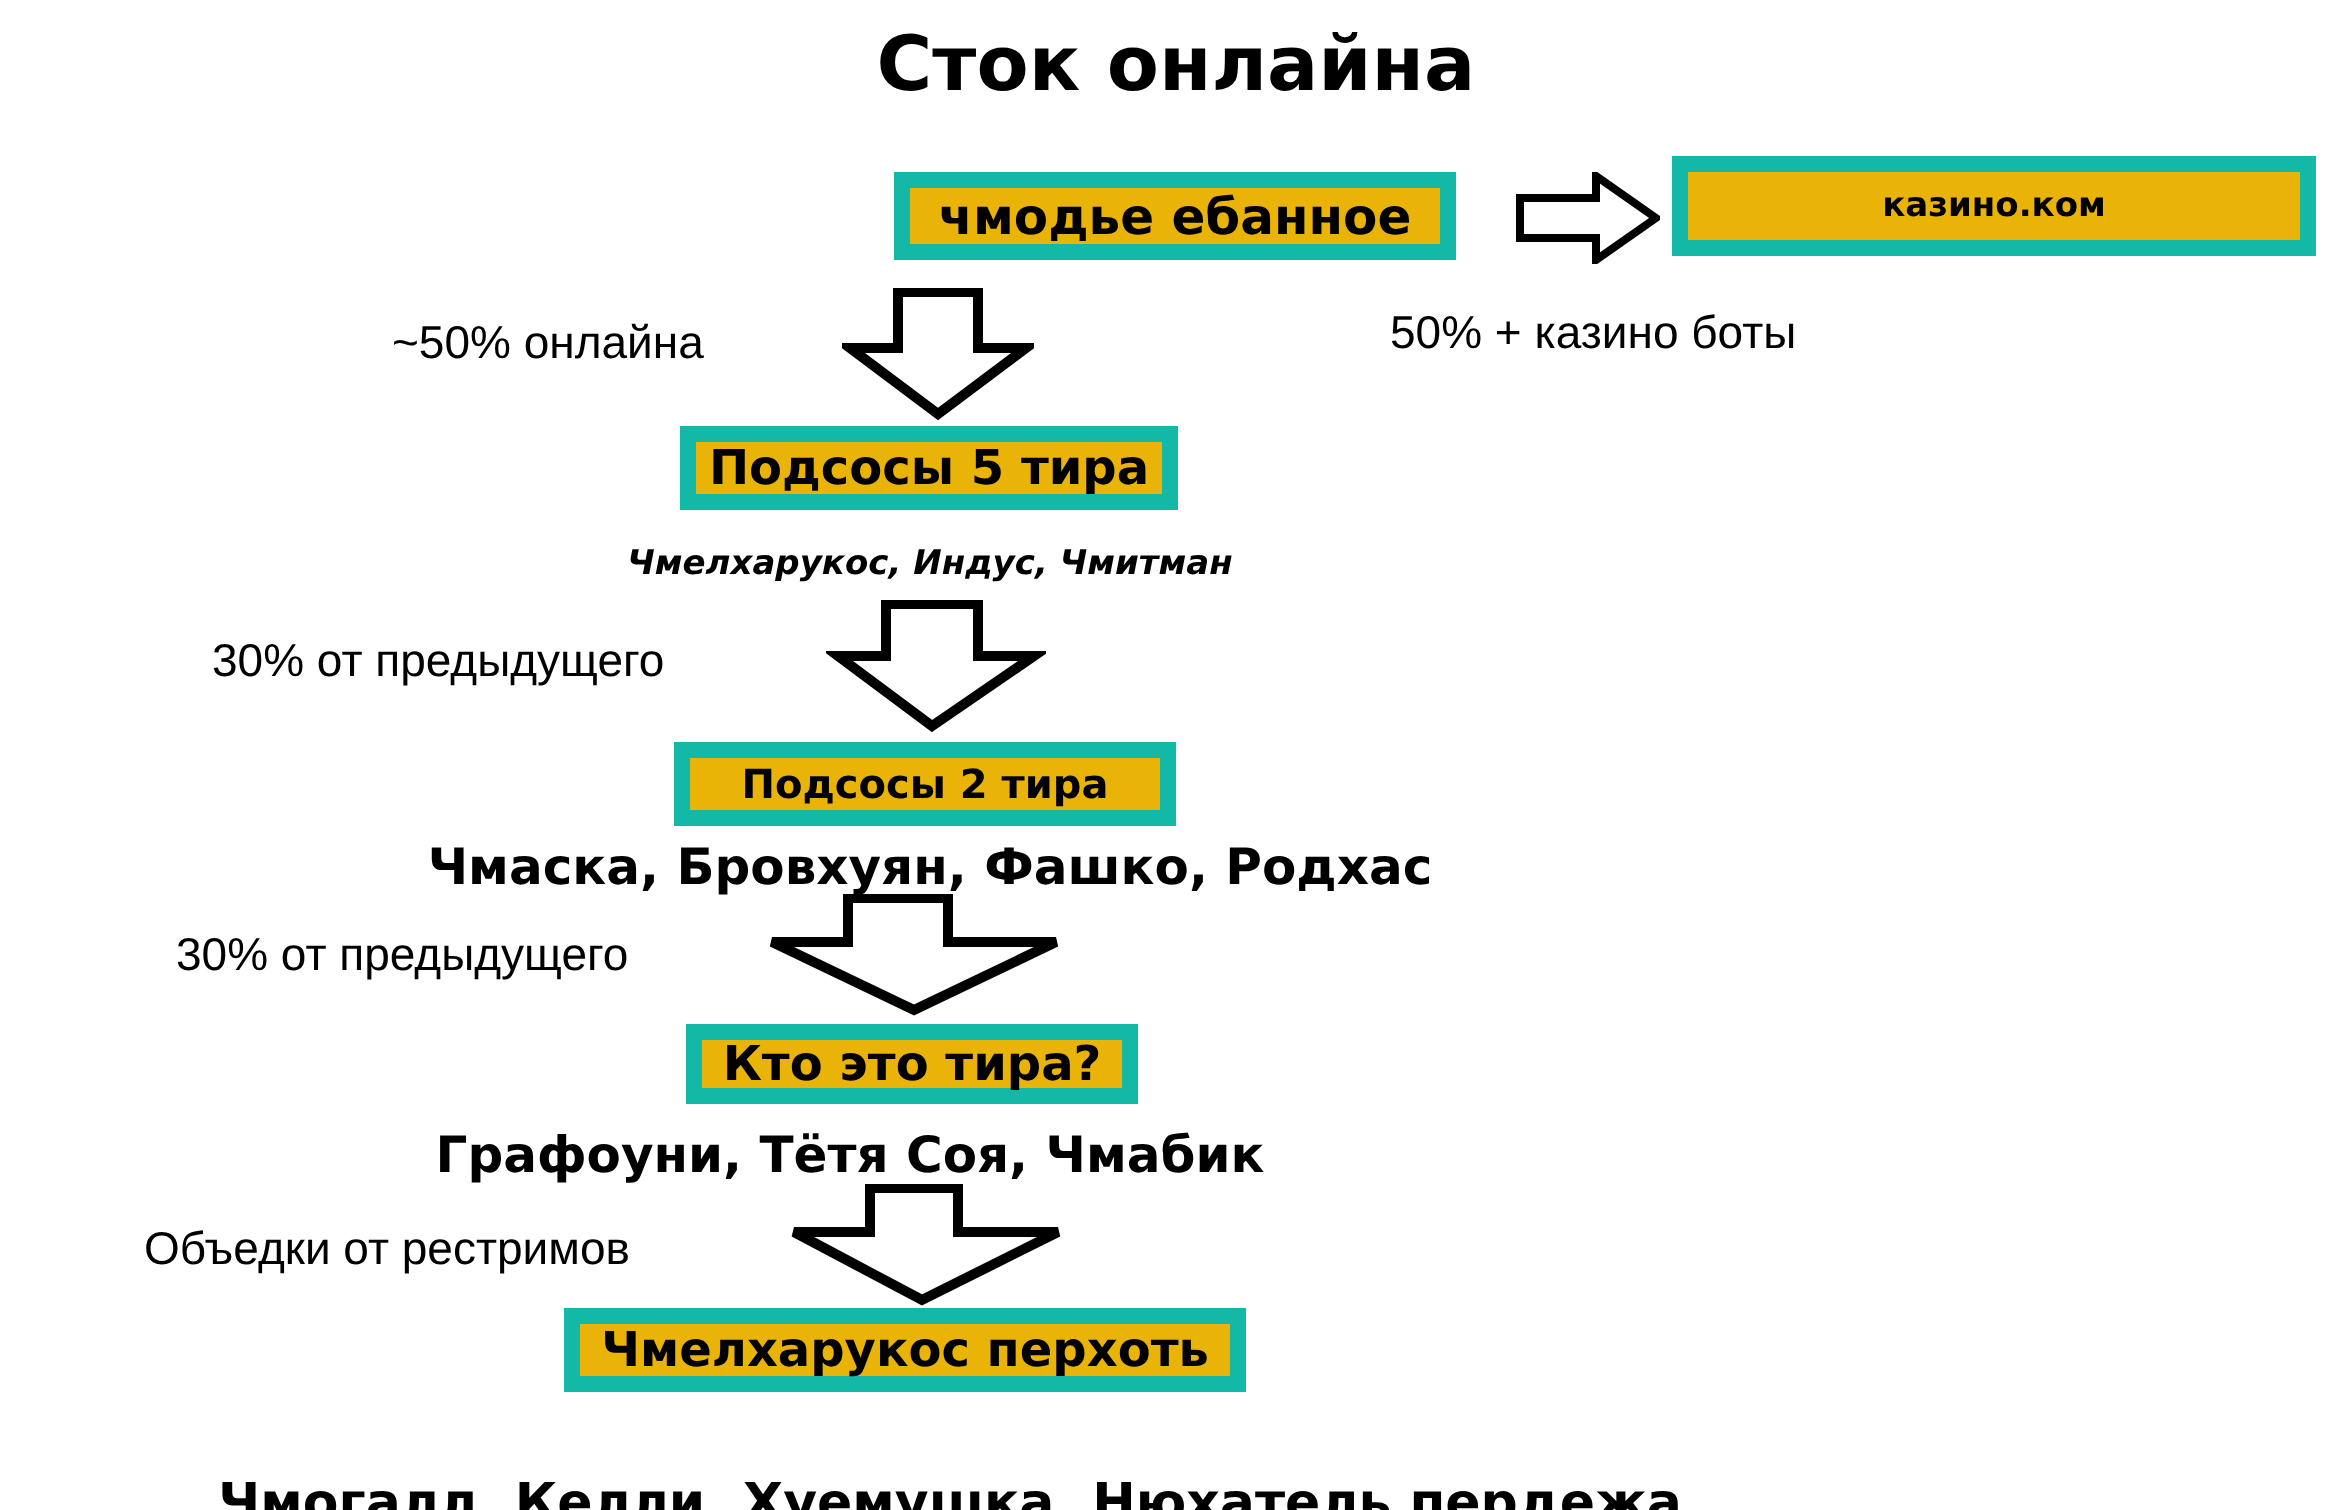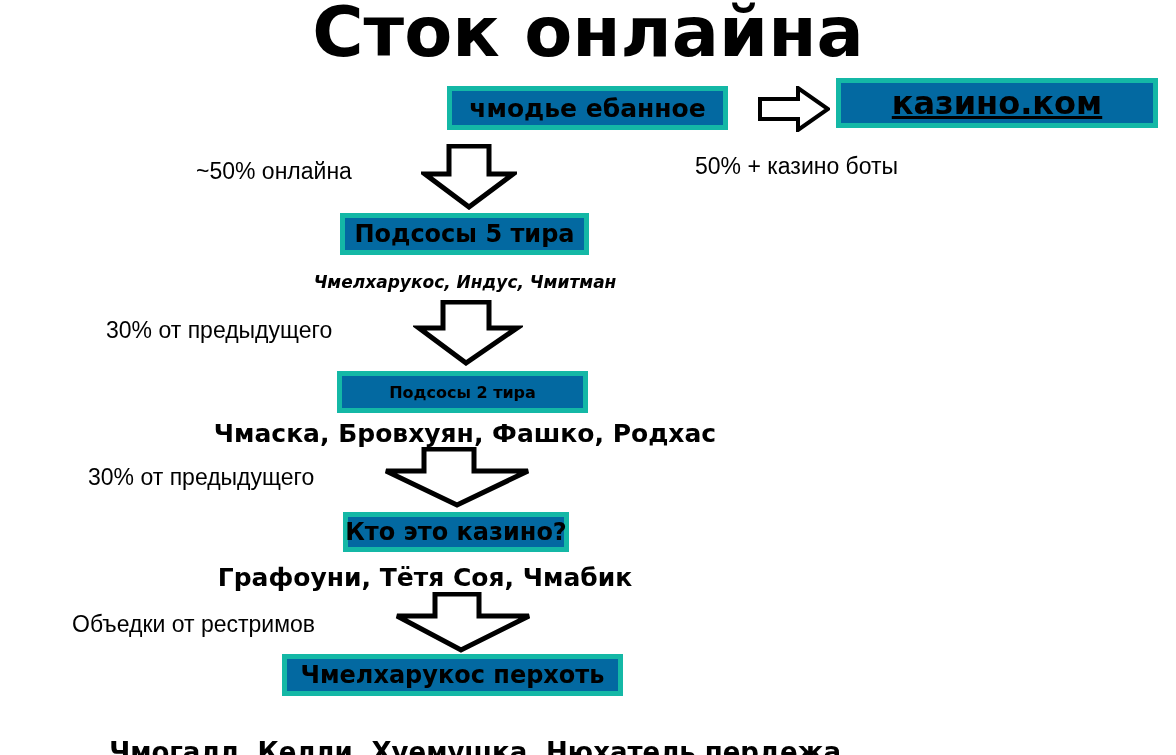--- a/index.html
+++ b/index.html
@@ -22,29 +22,29 @@
   }
   .abs { position: absolute; }
 
   .title {
     left: 0;
     top: 2px;
     width: 1176px;
     text-align: center;
     font-family: "DejaVu Sans", sans-serif;
     font-weight: bold;
-    font-size: 70px;
+    font-size: 38px;
     letter-spacing: 0px;
     line-height: 60px;
     white-space: nowrap;
   }
 
   .node {
-    border: 5px solid #14b8a6;
-    background: #0369a1;
+    border: 8px solid #14b8a6;
+    background: #eab308;
     font-family: "DejaVu Sans", sans-serif;
     font-weight: bold;
     text-align: center;
     white-space: nowrap;
     box-sizing: border-box;
     display: flex;
     align-items: center;
     justify-content: center;
   }
 
@@ -59,23 +59,23 @@
     font-family: "Liberation Sans", sans-serif;
     font-weight: normal;
     white-space: nowrap;
     text-align: center;
   }
 
   .arrow { display: block; }
 
   
   #node-top        { left: 447px; top: 86px;  width: 281px; height: 44px; font-size: 25px; }
-  #node-casino     { left: 836px; top: 78px;  width: 322px; height: 50px; font-size: 32px; text-decoration: underline; }
+  #node-casino     { left: 836px; top: 78px;  width: 322px; height: 50px; font-size: 17px; }
   #node-tier1      { left: 340px; top: 213px; width: 249px; height: 42px; font-size: 24px; }
-  #node-tier2      { left: 337px; top: 371px; width: 251px; height: 42px; font-size: 16px; }
+  #node-tier2      { left: 337px; top: 371px; width: 251px; height: 42px; font-size: 20px; }
   #node-who        { left: 343px; top: 512px; width: 226px; height: 40px; font-size: 24px; }
   #node-bottom     { left: 282px; top: 654px; width: 341px; height: 42px; font-size: 24px; }
 
   #members-tier1   { left: 0px;   top: 272px; width: 930px; font-size: 17px; font-style: italic; }
   #members-tier2   { left: 0px;   top: 419px; width: 930px; font-size: 25px; }
   #members-who     { left: 0px;   top: 563px; width: 850px; font-size: 25px; }
   #members-bottom  { left: 0px;   top: 705px; width: 960px; font-size: 26px; margin-top: 32px; }
 
   #note-50         { left: 196px; top: 158px; font-size: 23px; }
   #note-casino     { left: 695px; top: 153px; font-size: 23px; }
@@ -139,21 +139,21 @@
 
   <div class="abs note" id="note-30b">30% от предыдущего</div>
 
   <div class="abs" id="arr-3">
     <svg class="arrow" width="150" height="62" viewBox="0 0 150 62" xmlns="http://www.w3.org/2000/svg">
       <polygon points="42,2 92,2 92,24 146,24 75,58 4,24 42,24" fill="#ffffff" stroke="#000000" stroke-width="5" stroke-linejoin="miter"></polygon>
     </svg>
   </div>
 
   <div class="abs node" id="node-who">
-    <span>Кто это казино?</span>
+    <span>Кто это тира?</span>
   </div>
   <div class="abs members" id="members-who">Графоуни, Тётя Соя, Чмабик</div>
 
   <div class="abs note" id="note-scraps">Объедки от рестримов</div>
 
   <div class="abs" id="arr-4">
     <svg class="arrow" width="140" height="62" viewBox="0 0 140 62" xmlns="http://www.w3.org/2000/svg">
       <polygon points="42,2 86,2 86,24 136,24 68,58 4,24 42,24" fill="#ffffff" stroke="#000000" stroke-width="5" stroke-linejoin="miter"></polygon>
     </svg>
   </div>

